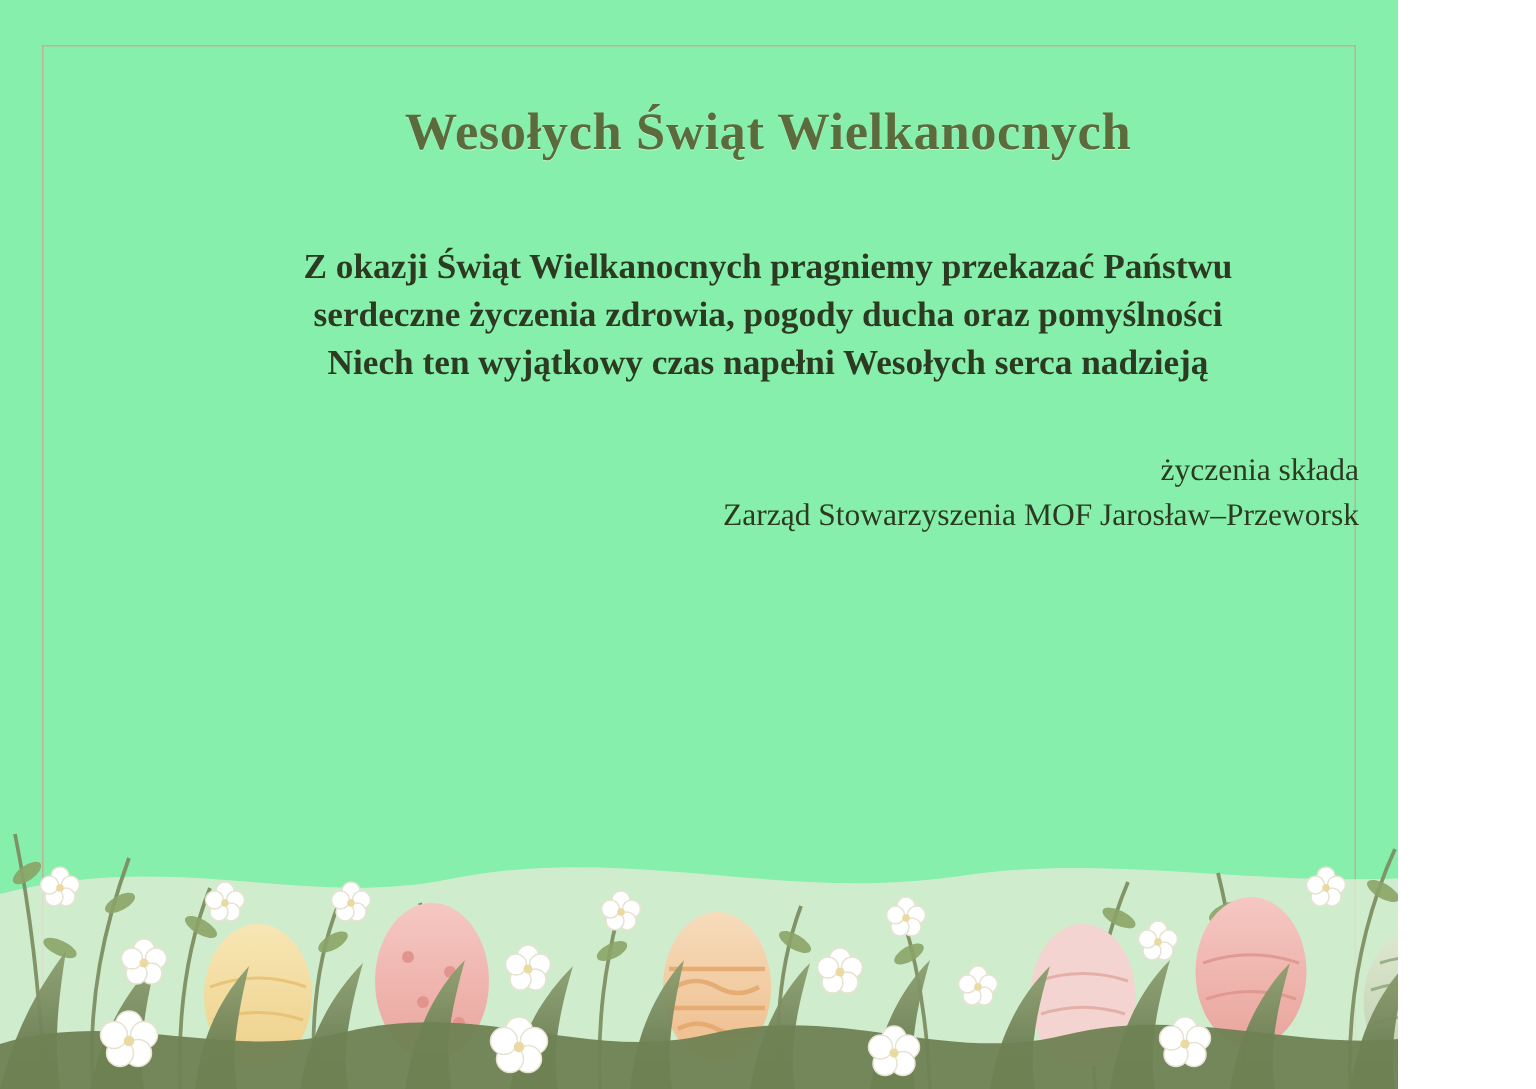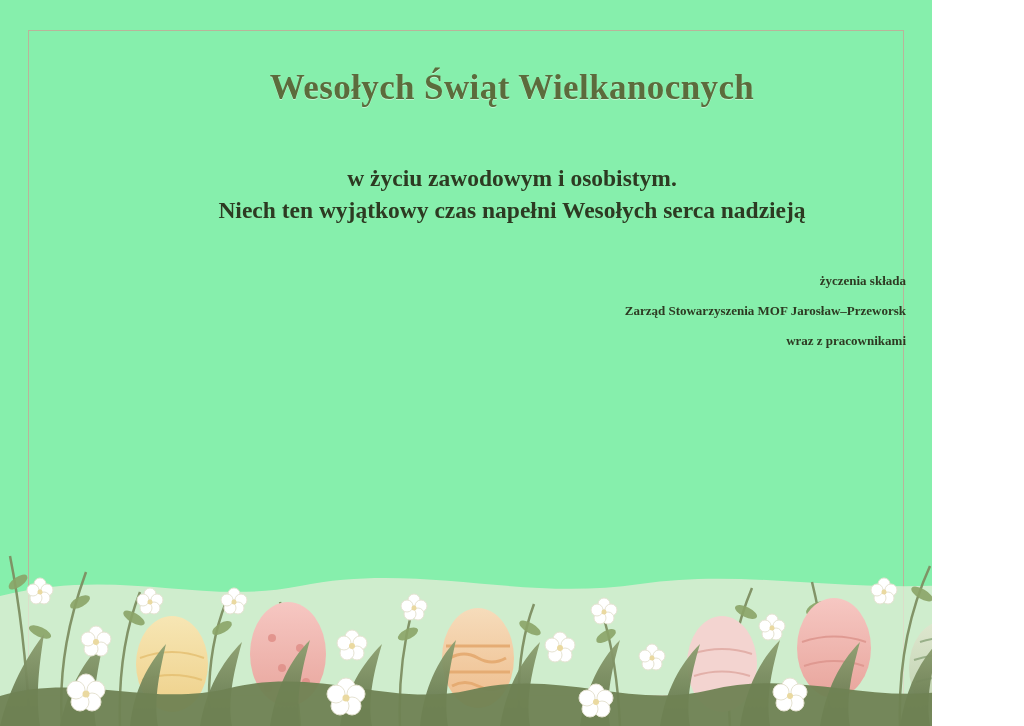--- a/index.html
+++ b/index.html
@@ -61,24 +61,24 @@
     color: #2d3a22;
     font-weight: bold;
   }
   .wishes .line { display: block; }
 
   .signature {
     margin: 0;
     padding-top: 40px;
     padding-right: 118px;
     text-align: right;
-    font-size: 13px;
+    font-size: 21px;
     line-height: 30px;
     color: #2d3a22;
-    font-weight: bold;
+    font-weight: normal;
   }
   .signature .line { display: block; }
 
   
   .floral {
     position: absolute;
     left: 0;
     bottom: 0;
     width: 1024px;
     height: 330px;
@@ -90,28 +90,28 @@
 <body>
 
 <div class="card">
 
   <div class="frame"></div>
 
   <div class="content">
     <h1 class="title">Wesołych Świąt Wielkanocnych</h1>
 
     <div class="wishes">
-      <span class="line">w życiu zawodowym i osobistym.</span>
+      <span class="line">Z okazji Świąt Wielkanocnych pragniemy przekazać Państwu</span>
+      <span class="line">serdeczne życzenia zdrowia, pogody ducha oraz pomyślności</span>
       <span class="line">Niech ten wyjątkowy czas napełni Wesołych serca nadzieją</span>
     </div>
 
     <div class="signature">
       <span class="line">życzenia składa</span>
       <span class="line">Zarząd Stowarzyszenia MOF Jarosław–Przeworsk</span>
-      <span class="line">wraz z pracownikami</span>
     </div>
   </div>
 
   <div class="floral">
     <svg viewBox="0 0 1024 330" xmlns="http://www.w3.org/2000/svg" aria-hidden="true">
       <defs>
         <linearGradient id="eggPink" x1="0" y1="0" x2="0" y2="1">
           <stop offset="0%" stop-color="#f6c7c2"></stop>
           <stop offset="100%" stop-color="#e8a59c"></stop>
         </linearGradient>

